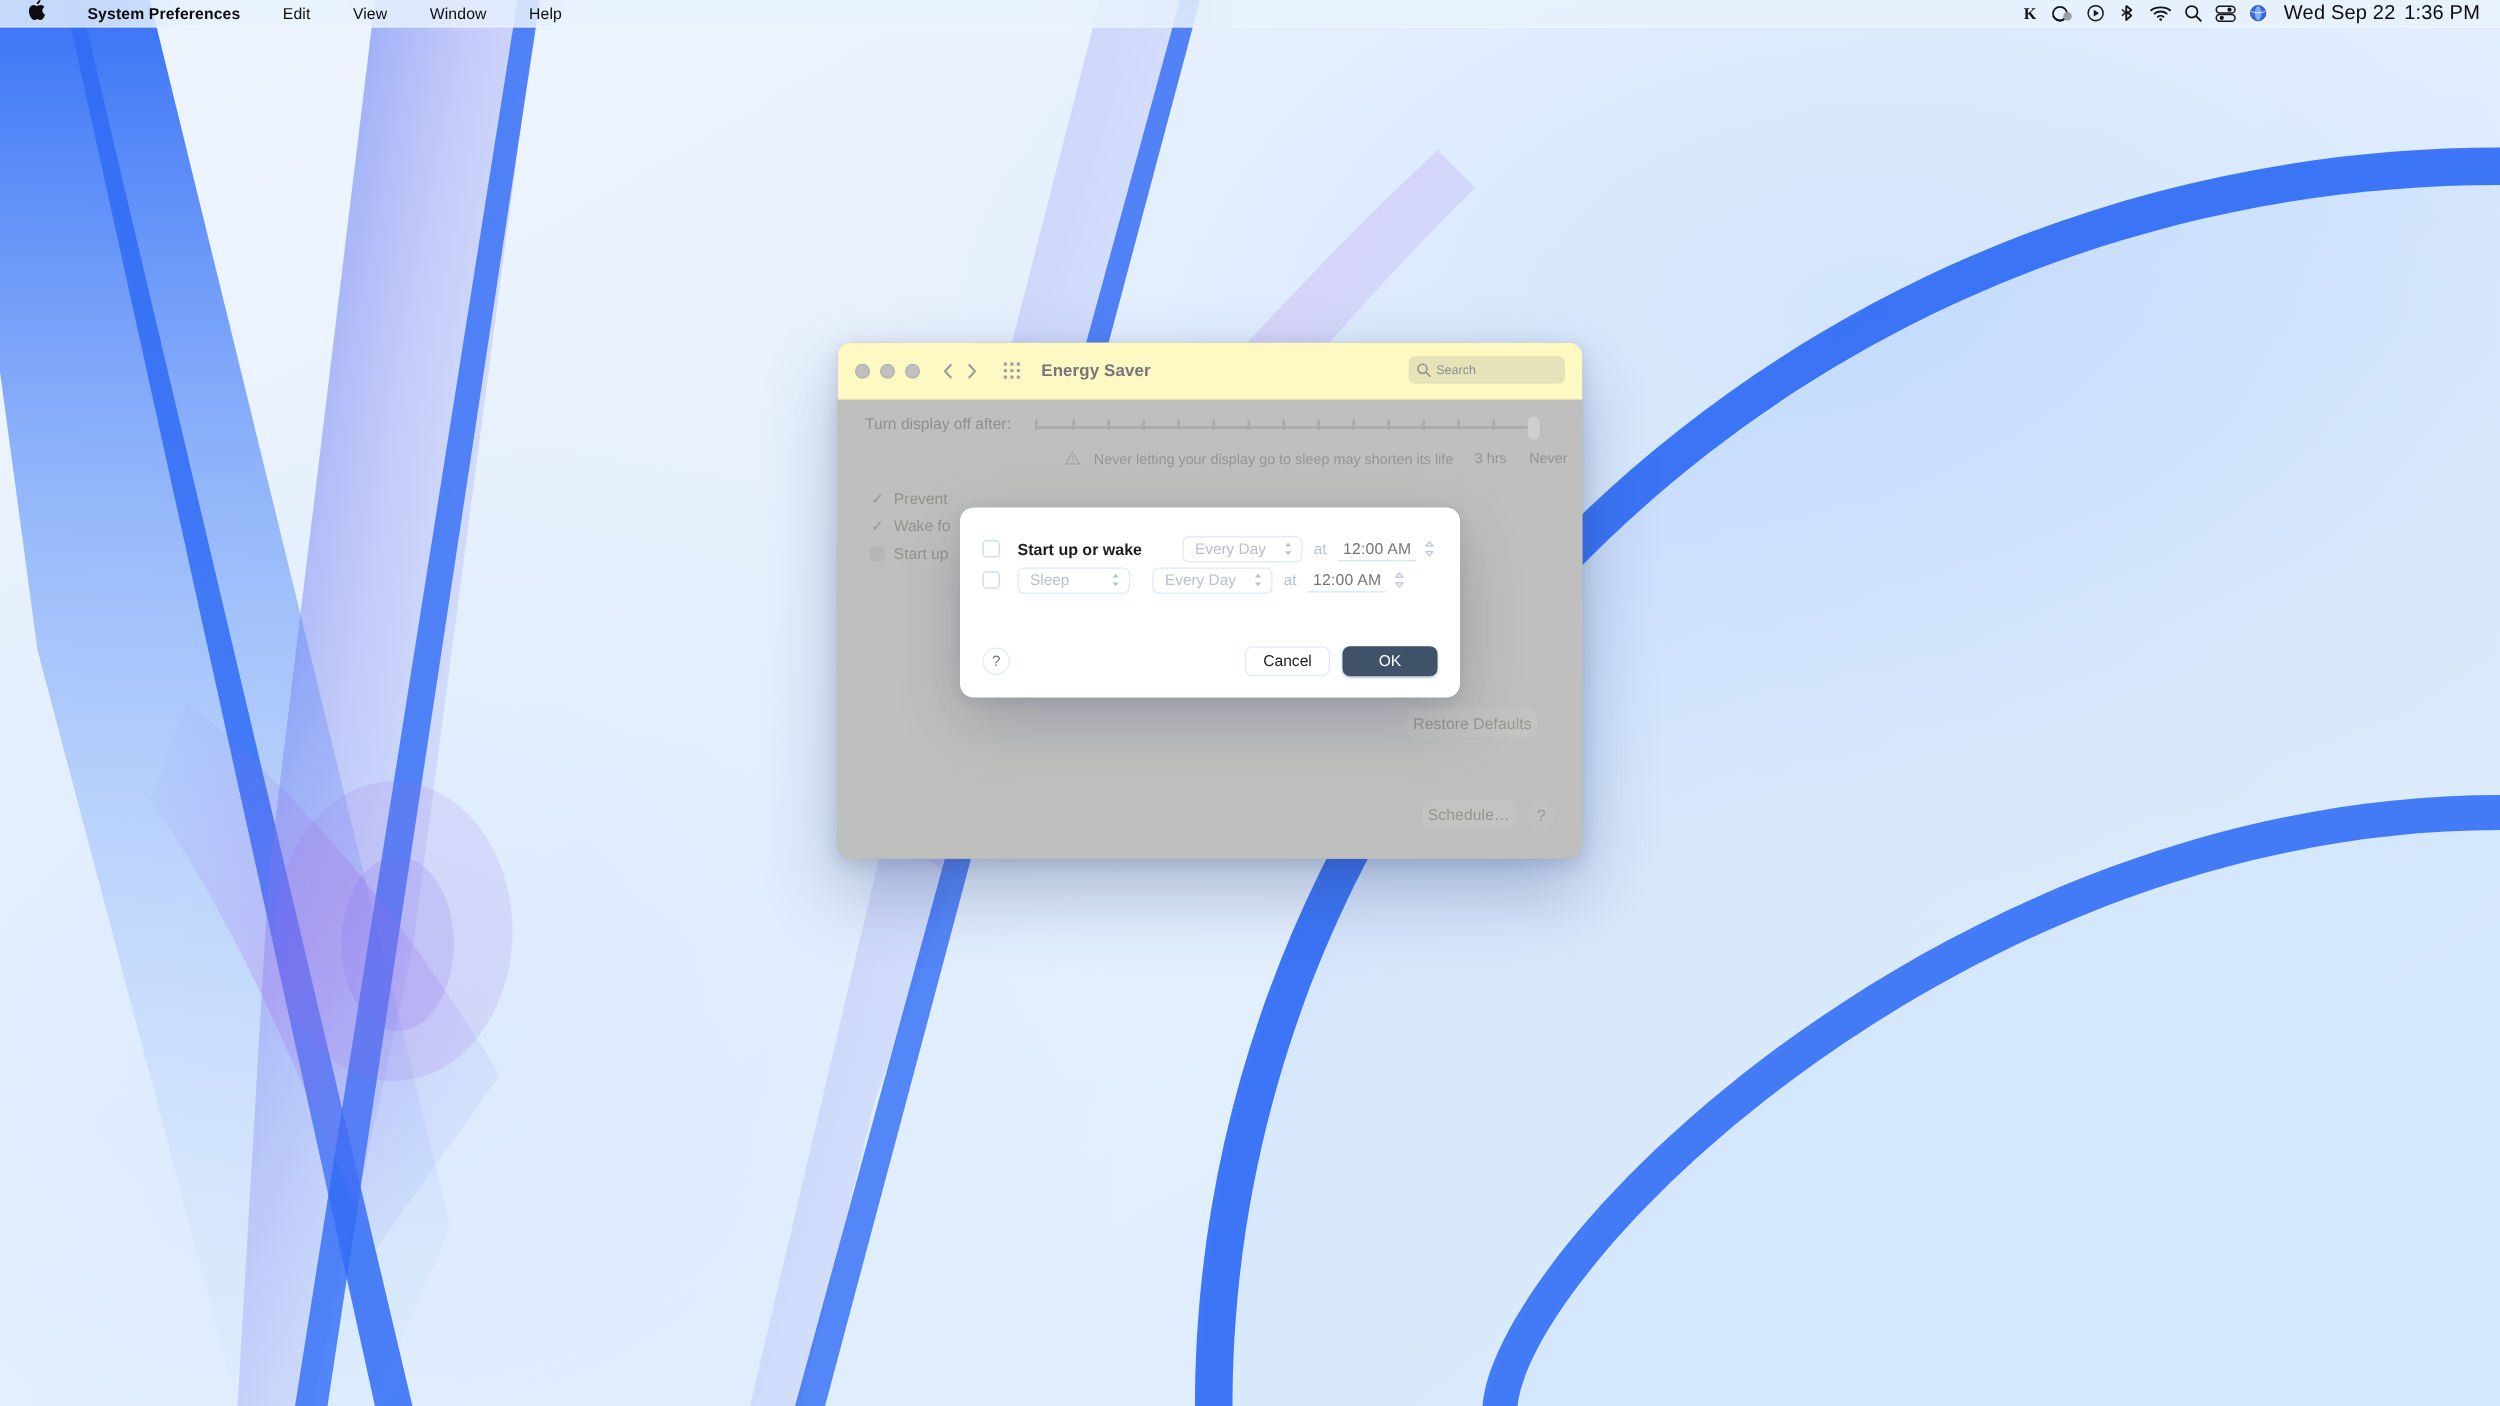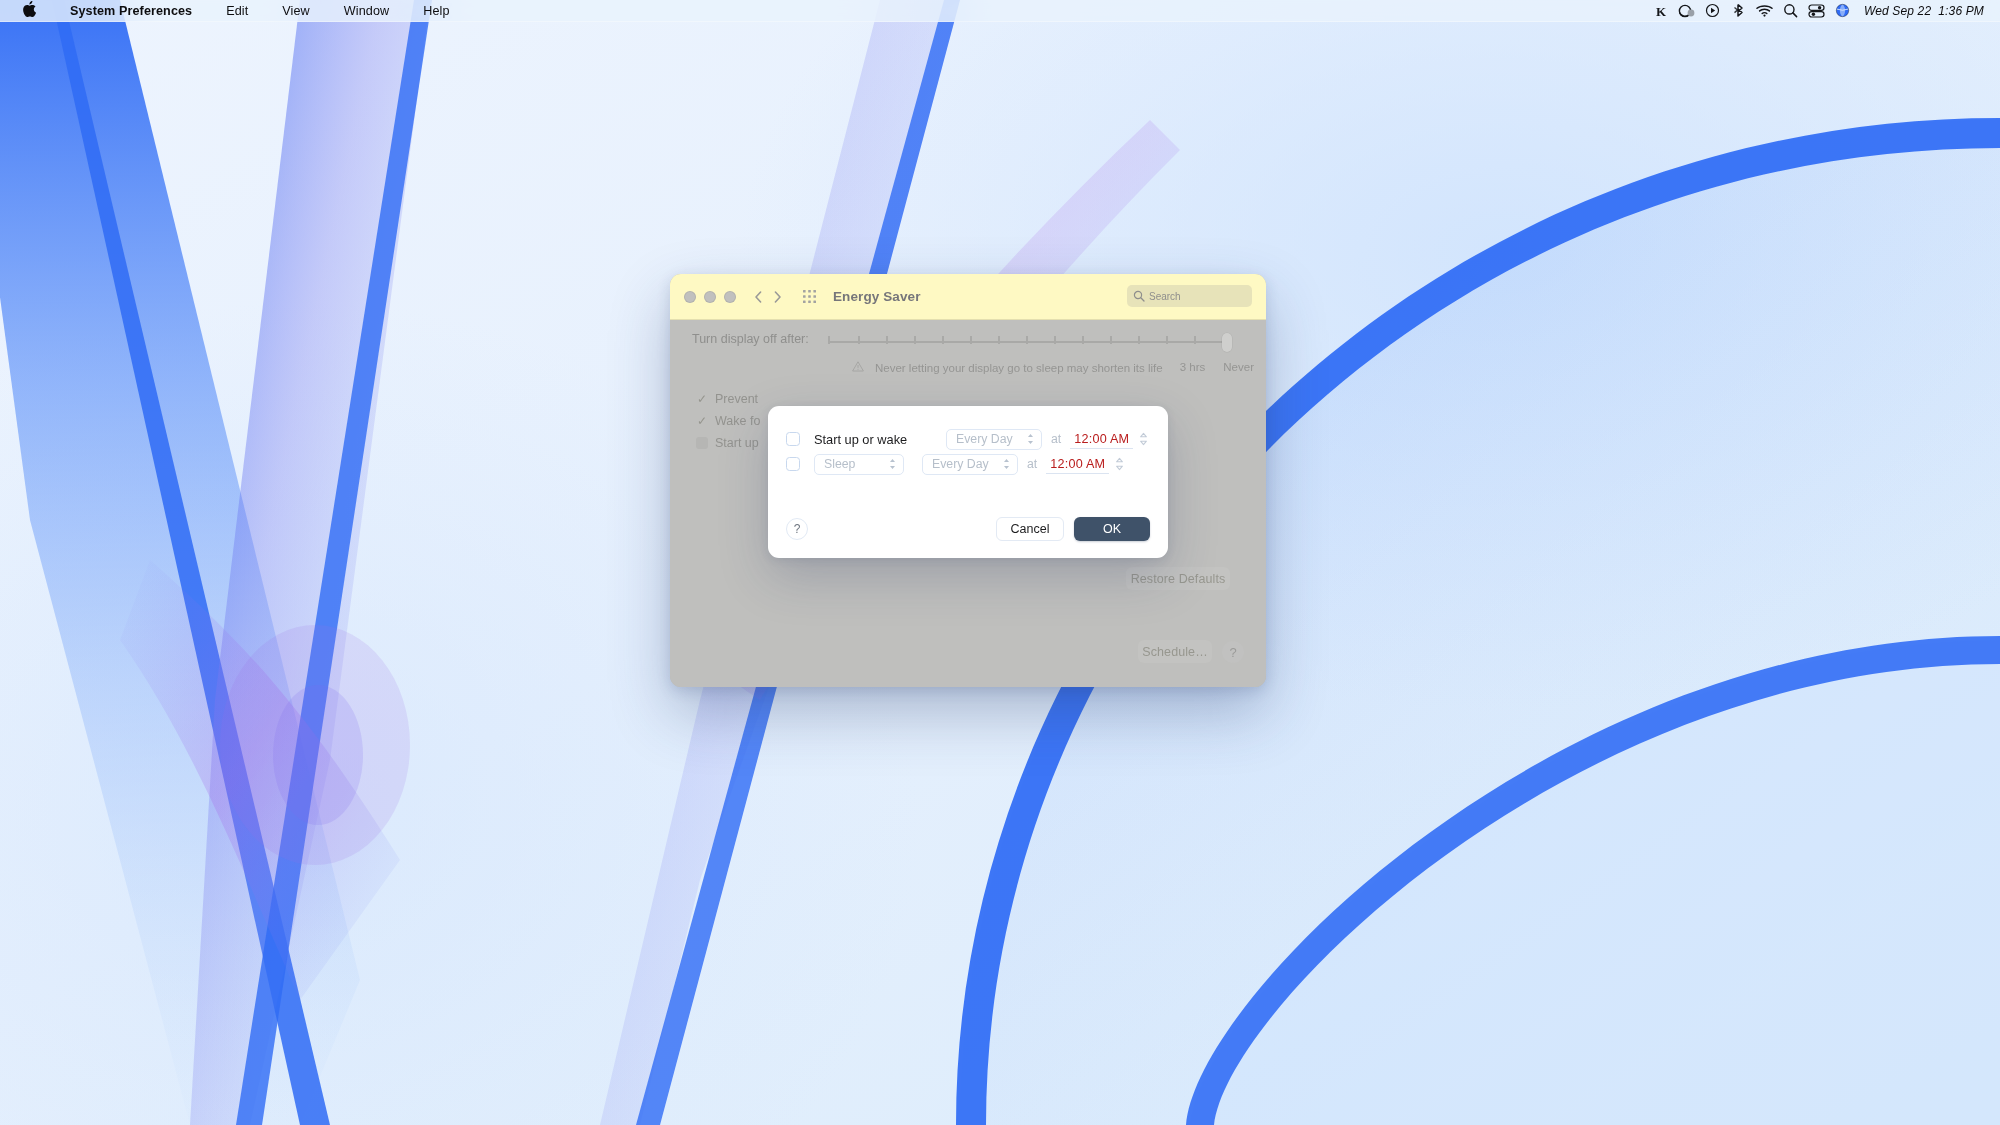--- a/index.html
+++ b/index.html
@@ -35,21 +35,21 @@
   .mb-item.bold { font-weight:700; }
   .mb-apple { padding:0 11px 2px 11px; font-size:15px; line-height:14px; }
   .mb-right {
     margin-left:auto; display:flex; align-items:center; gap:0; padding-right:12px;
   }
   .mb-status {
     display:flex; align-items:center; justify-content:center;
     width:26px; height:22px; cursor:default;
   }
   .mb-clock {
-    font-size:12px; padding:0 4px 0 8px; white-space:nowrap; letter-spacing:.15px;font-style:italic;
+    font-size:16px; padding:0 4px 0 8px; white-space:nowrap; letter-spacing:.15px;
   }
   .mb-clock .sep { display:inline-block; width:7px; }
 
   
   #prefs-window {
     position:absolute; left:670px; top:274px; width:596px; height:413px;
     border-radius:11px; overflow:hidden; z-index:20;
     box-shadow:0 26px 60px rgba(40,60,110,0.30), 0 4px 14px rgba(40,60,110,0.16);
     background:#b9b9b7;
   }
@@ -136,37 +136,37 @@
     display:flex; align-items:center;
   }
   #sheet-row-1 { top:20px; }
   #sheet-row-2 { top:45px; }
 
   .cbx {
     width:14px; height:14px; border-radius:3.5px;
     border:1px solid #c8d8ee; background:#fff; margin-left:18px; flex:none;
   }
   .row-label {
-    margin-left:14px; font-size:12.8px; font-weight:400; color:#1c1c1e;
+    margin-left:14px; font-size:12.8px; font-weight:700; color:#1c1c1e;
     width:118px; white-space:nowrap;
   }
   .popup {
     height:21px; border-radius:5px; border:1px solid #dfe8f5;
     background:#fff; display:flex; align-items:center;
     padding:0 6px 0 9px; color:#b6bfca; font-size:12.3px; flex:none;
   }
   .popup .pv { flex:1; white-space:nowrap; }
   .popup-sleep { width:90px; margin-left:14px; }
   .popup-day { width:96px; }
   #sheet-row-1 .popup-day { margin-left:14px; }
   #sheet-row-2 .popup-day { margin-left:18px; }
   .at-word { font-size:12.3px; color:#b6bfca; margin:0 9px; }
   .timefield {
     width:63px; height:20px; border-bottom:1px solid #dbe4f1;
-    color:#b91c1c; font-size:12.6px; display:flex; align-items:center;
+    color:#737373; font-size:12.6px; display:flex; align-items:center;
     justify-content:center; letter-spacing:.2px;
   }
   .stepper {
     width:13px; height:20px; margin-left:4px;
     display:flex; flex-direction:column; align-items:center;
     justify-content:center; color:#c3ccd8;
   }
   .sheet-footer { position:absolute; left:0; bottom:16px; width:100%; height:24px; }
   #sheet-help {
     position:absolute; left:18px; top:0; width:22px; height:22px;

